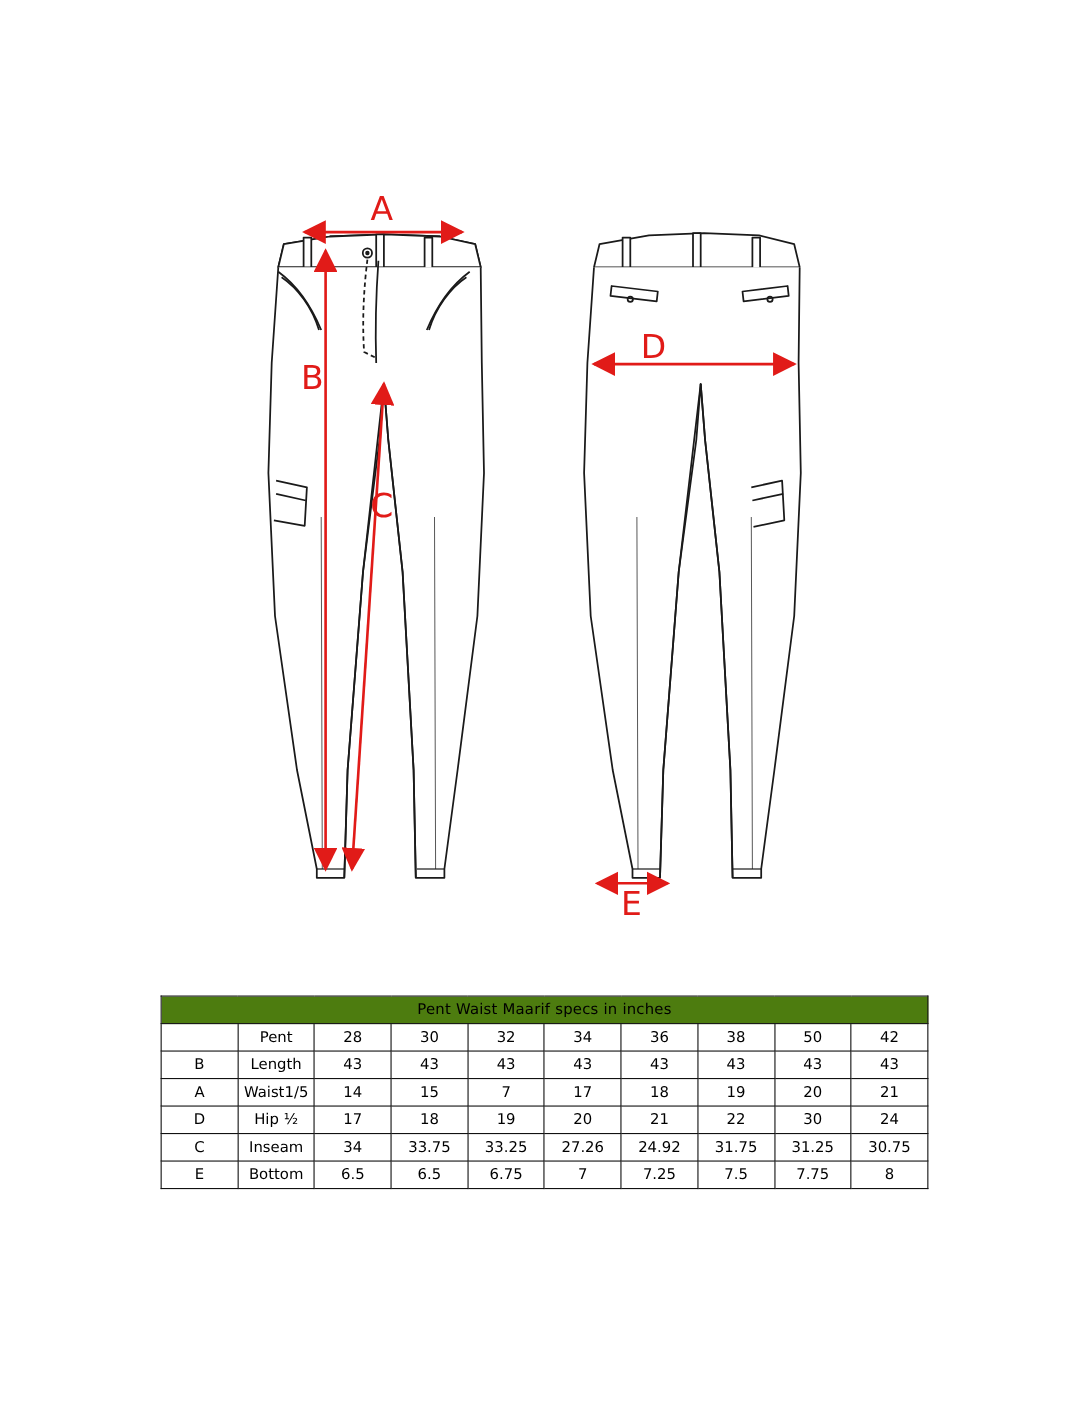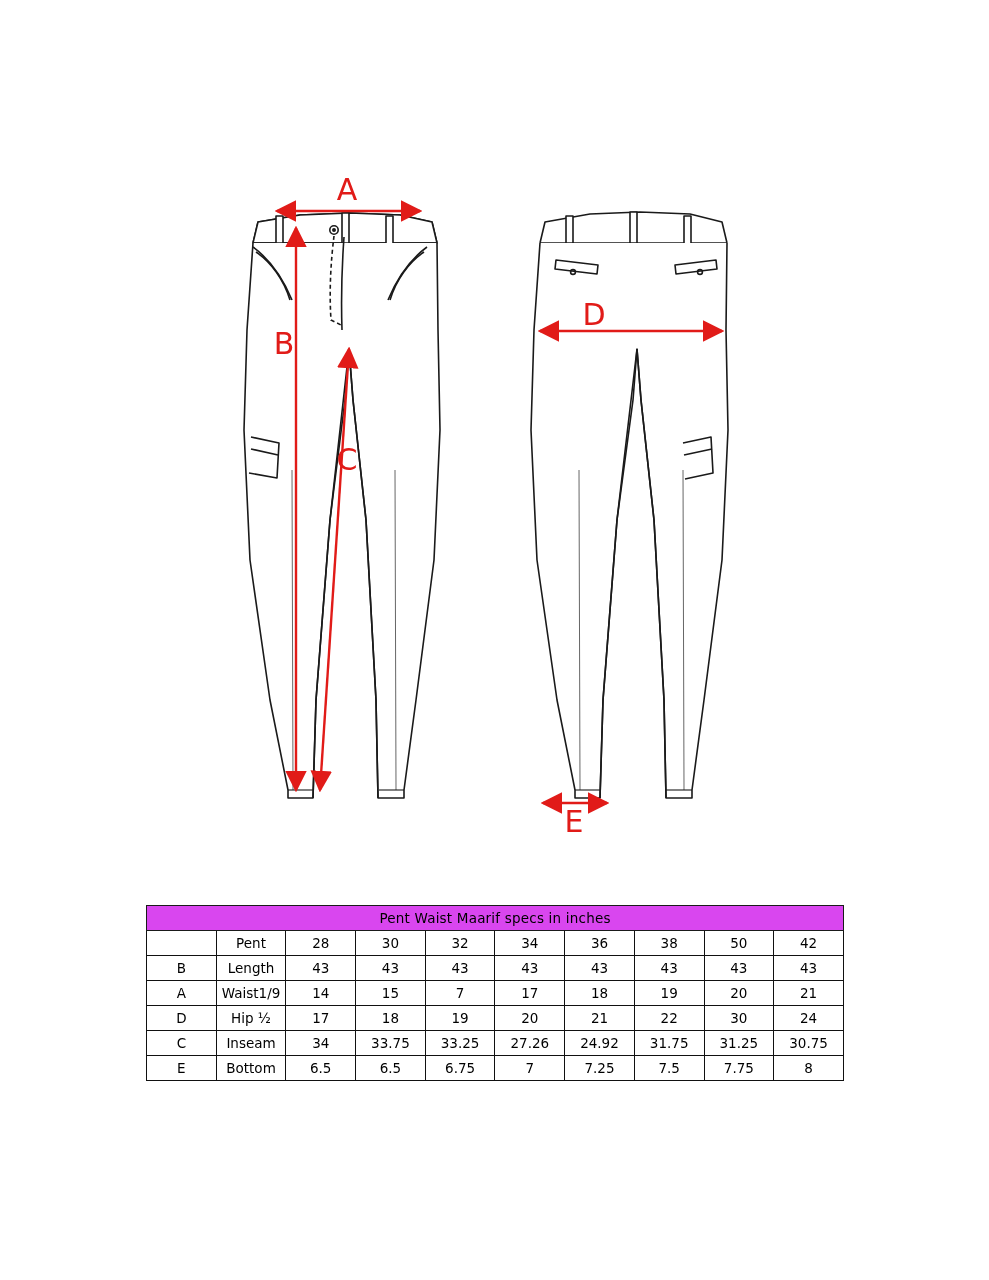--- a/index.html
+++ b/index.html
@@ -40,21 +40,21 @@
     border: 1px solid #111111;
     text-align: center;
     font-size: 13.5px;
     color: #000000;
     height: 24px;
     padding: 0;
     font-weight: normal;
     font-family: "DejaVu Sans", sans-serif;
   }
   .title-cell {
-    background: #d946ef;
+    background: #4d7c0f;
     color: #ffffff;
     font-size: 29px;
     height: 44px;
     letter-spacing: 0.2px;
     border: 1px solid #1a1a1a !important;
     margin-left: 17px;
   }
   .code-col {
     width: 26px;
     color: #e11b18;
@@ -193,21 +193,21 @@
         <td class="size-col">43</td>
         <td class="size-col">43</td>
         <td class="size-col">43</td>
         <td class="size-col">43</td>
         <td class="size-col">43</td>
         <td class="size-col">43</td>
       </tr>
 
       <tr>
         <td class="code-col">A</td>
-        <td class="label-col">Waist1/9</td>
+        <td class="label-col">Waist1/5</td>
         <td class="size-col">14</td>
         <td class="size-col">15</td>
         <td class="size-col">7</td>
         <td class="size-col">17</td>
         <td class="size-col">18</td>
         <td class="size-col">19</td>
         <td class="size-col">20</td>
         <td class="size-col">21</td>
       </tr>
 

